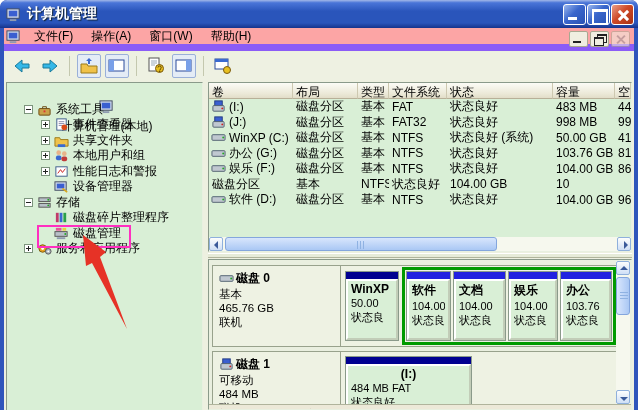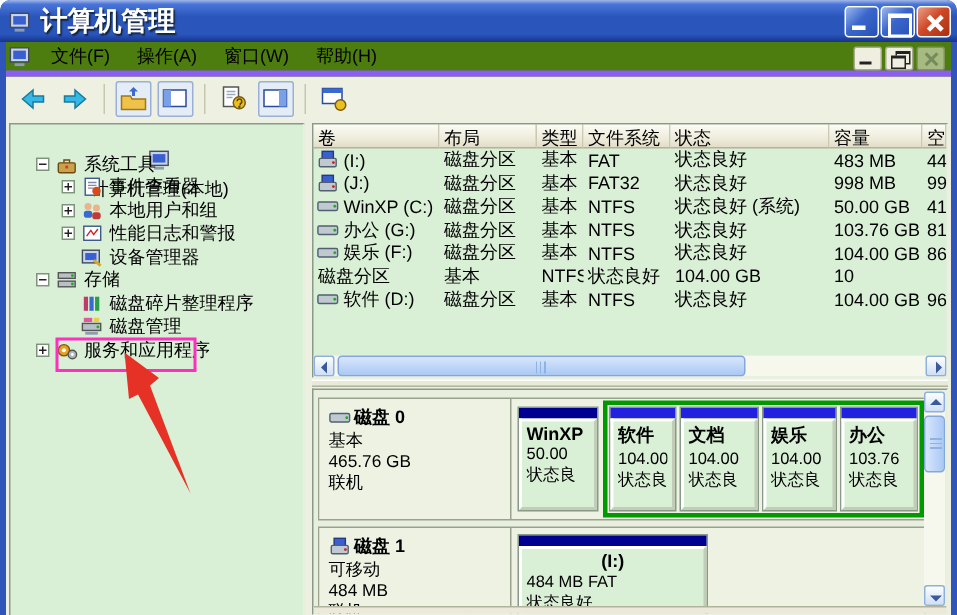--- a/index.html
+++ b/index.html
@@ -2,33 +2,33 @@
 <html><head>
 <meta charset="utf-8">
 <style>
   html,body{margin:0;padding:0;background:#fff;}
   *{box-sizing:border-box;font-family:"Liberation Sans",sans-serif;}
   .window{position:relative;width:638px;height:410px;overflow:hidden;background:#2f55bb;border-radius:7px 7px 0 0;}
   
   .titlebar{position:absolute;left:0;top:0;width:638px;height:28px;border-radius:7px 7px 0 0;
     background:linear-gradient(180deg,#a3b8e8 0%,#4a75d8 10%,#2a55bb 40%,#2a55bb 82%,#16338c 100%);
     display:flex;align-items:center;padding:0 6px;}
-  .title-text{color:#fff;font-size:18px;font-weight:bold;margin-left:6px;text-shadow:1px 1px 1px #123;}
+  .title-text{color:#fff;font-size:14px;font-weight:bold;margin-left:6px;text-shadow:1px 1px 1px #123;}
   .wbtn{position:absolute;top:4px;width:23px;height:21px;border:1px solid #fff;border-radius:3px;}
   .btn-min{right:52px;background:linear-gradient(135deg,#9cb8ee,#3a66cc 45%,#2851b4);}
   .btn-max{right:28px;background:linear-gradient(135deg,#9cb8ee,#3a66cc 45%,#2851b4);}
   .btn-close{right:4px;background:linear-gradient(135deg,#eaa08a,#cf4a28 45%,#a83012);}
   .btn-min::after{content:"";position:absolute;left:4px;bottom:4px;width:9px;height:3px;background:#fff;}
   .btn-max::after{content:"";position:absolute;left:4px;top:4px;width:12px;height:11px;border:2px solid #fff;border-top-width:3px;}
   .btn-close::before,.btn-close::after{content:"";position:absolute;left:10px;top:4px;width:3px;height:13px;background:#fff;}
   .btn-close::before{transform:rotate(45deg);} .btn-close::after{transform:rotate(-45deg);}
   
   .client{position:absolute;left:4px;top:28px;width:630px;height:382px;background:#edf0e0;overflow:hidden;}
   
-  .menubar{position:absolute;left:0;top:0;width:630px;height:23px;background:#4d7c0f;display:flex;align-items:center;border-bottom:4px solid #8b5cf6;}
+  .menubar{position:absolute;left:0;top:0;width:630px;height:23px;background:#fca5a5;display:flex;align-items:center;border-bottom:7px solid #8b5cf6;}
   .menu-item{font-size:12px;color:#000;padding:3px 9px;}
   .mdi-icon{margin:0 4px 0 2px;}
   .mdi-btns{position:absolute;right:4px;top:3px;display:flex;gap:2px;}
   .mdibtn{width:19px;height:16px;background:#f0eee0;border:1px solid #a8a890;border-radius:2px;position:relative;}
   .mdibtn.dis{opacity:.55;}
   .mdi-min::after{content:"";position:absolute;left:3px;bottom:3px;width:8px;height:2px;background:#222;}
   .mdi-rest::after{content:"";position:absolute;left:3px;top:5px;width:8px;height:6px;border:1px solid #222;border-top-width:2px;background:#f0eee0;}
   .mdi-rest::before{content:"";position:absolute;left:6px;top:2px;width:8px;height:6px;border:1px solid #222;border-top-width:2px;}
   .mdi-close::before,.mdi-close::after{content:"";position:absolute;left:8px;top:2px;width:2px;height:11px;background:#999;}
   .mdi-close::before{transform:rotate(45deg);} .mdi-close::after{transform:rotate(-45deg);}
@@ -288,20 +288,27 @@
       <div class="trow lv2">
         <span class="exp plus"></span>
         <svg class="ticon">
             <use href="#sym-event"></use>
           </svg>
         <span>事件查看器</span>
       </div>
       <div class="trow lv2">
         <span class="exp plus"></span>
         <svg class="ticon">
+            <use href="#sym-sharedfolder"></use>
+          </svg>
+        <span>共享文件夹</span>
+      </div>
+      <div class="trow lv2">
+        <span class="exp plus"></span>
+        <svg class="ticon">
             <use href="#sym-users"></use>
           </svg>
         <span>本地用户和组</span>
       </div>
       <div class="trow lv2">
         <span class="exp plus"></span>
         <svg class="ticon">
             <use href="#sym-perf"></use>
           </svg>
         <span>性能日志和警报</span>

